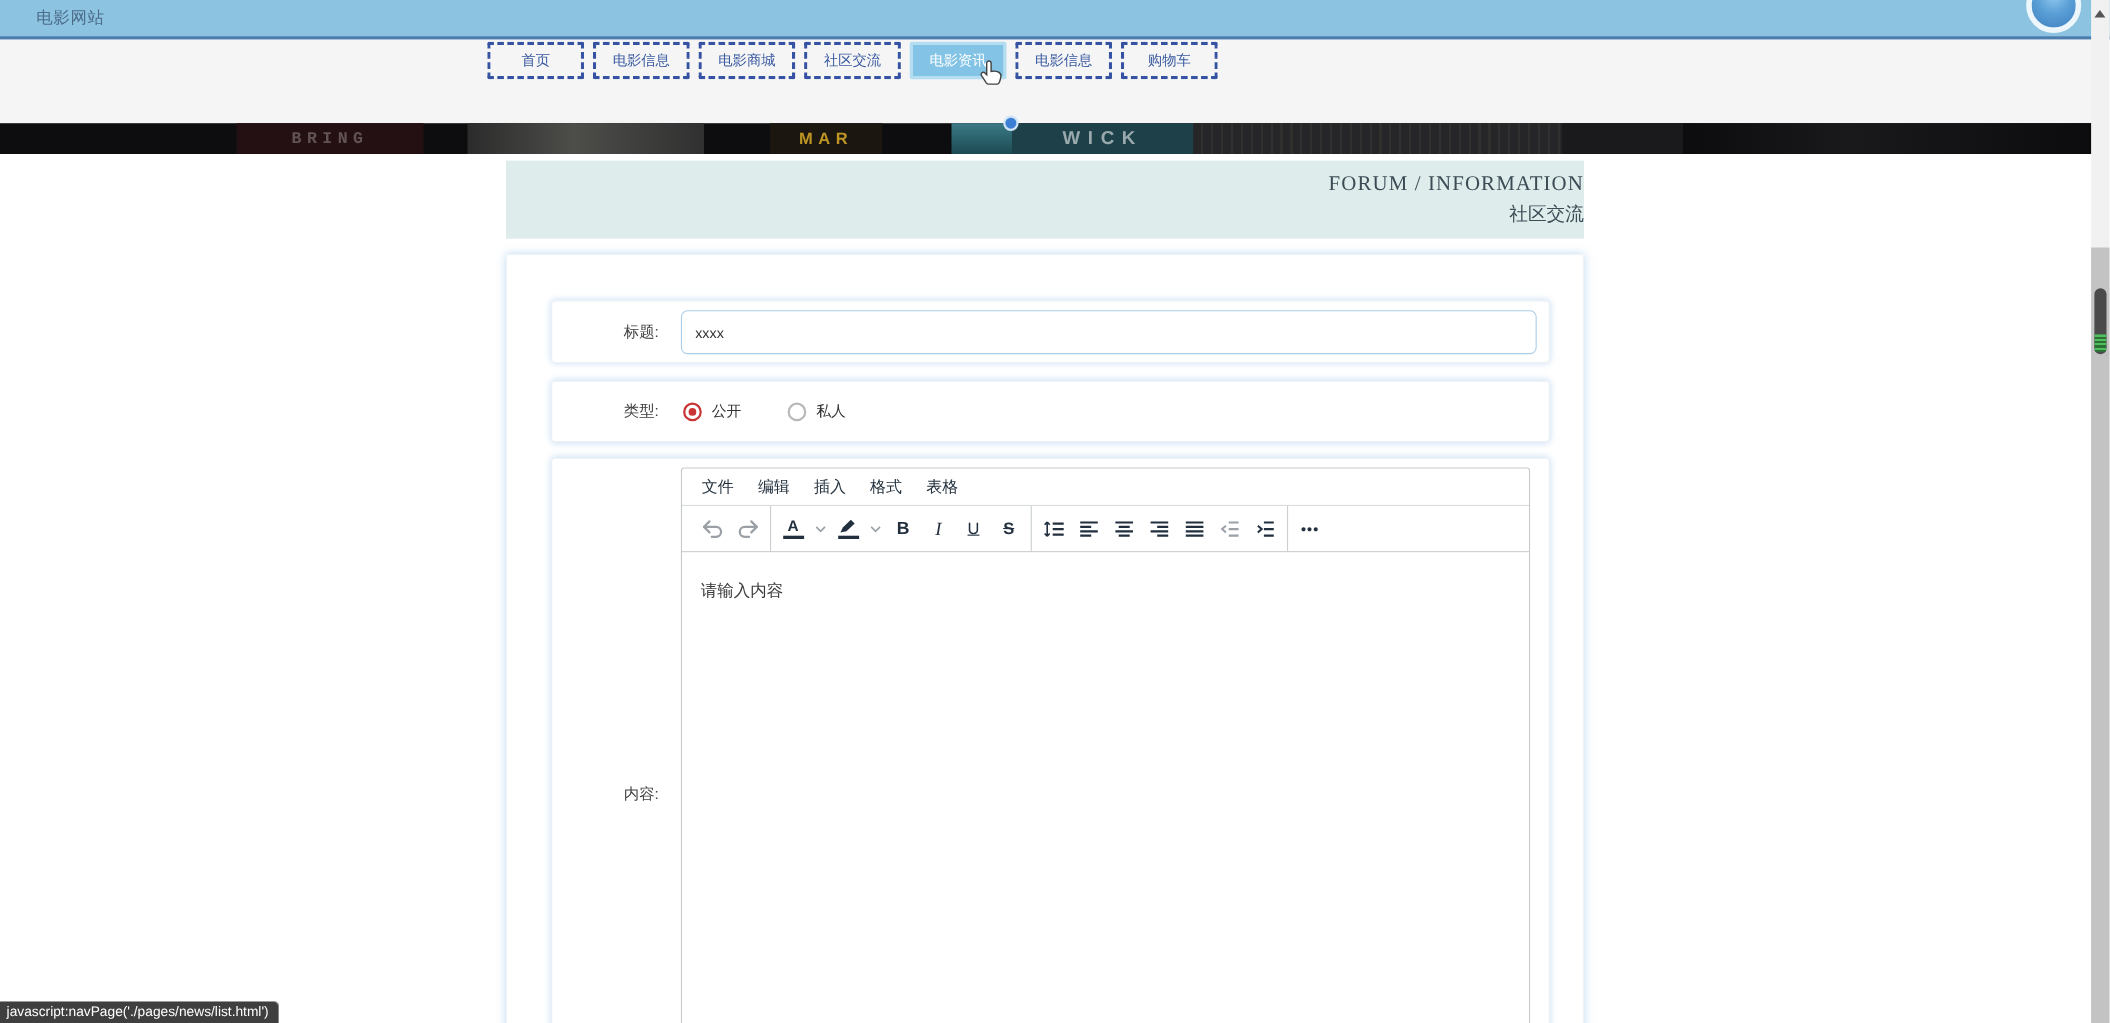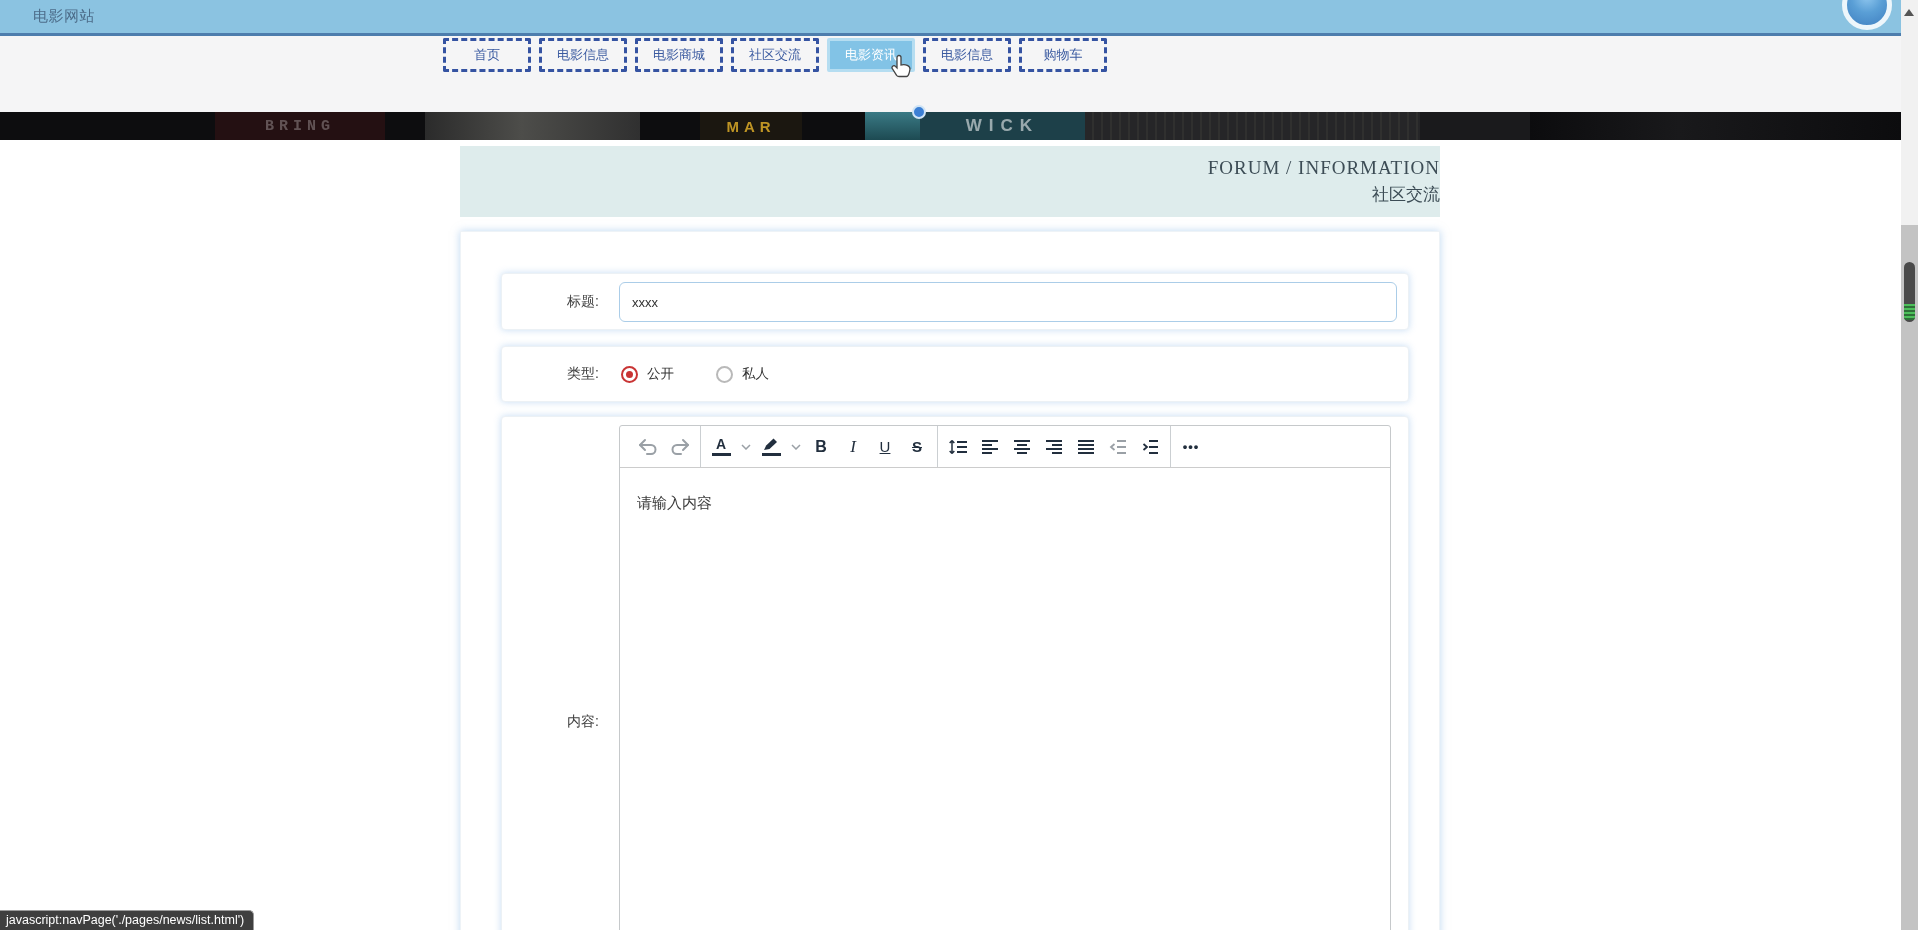--- a/index.html
+++ b/index.html
@@ -178,20 +178,27 @@
 
     <div class="row row-title">
       <div class="row-label">标题:</div>
       <input class="title-input" type="text" value="xxxx" style="">
     </div>
 
     <div class="row row-content">
       <div class="row-label">内容:</div>
 
       <div class="editor">
+        <div class="menubar">
+          <div class="menu-item">文件</div>
+          <div class="menu-item">编辑</div>
+          <div class="menu-item">插入</div>
+          <div class="menu-item">格式</div>
+          <div class="menu-item">表格</div>
+        </div>
 
         <div class="toolbar">
           <div class="tgroup">
             <div class="tbtn dim">
               <svg width="22" height="18" viewBox="0 0 22 18" fill="none" stroke="#9aa0a6" stroke-width="2" stroke-linecap="round" stroke-linejoin="round">
                   <path d="M8 2 L3 7 L8 12"></path>
                   <path d="M3 7 H14 a4.5 4.5 0 0 1 0 9 H10"></path>
                 </svg>
             </div>
             <div class="tbtn dim">

